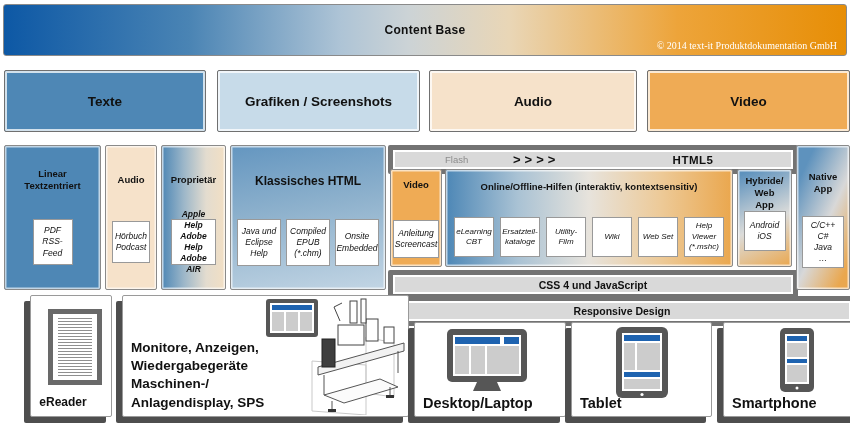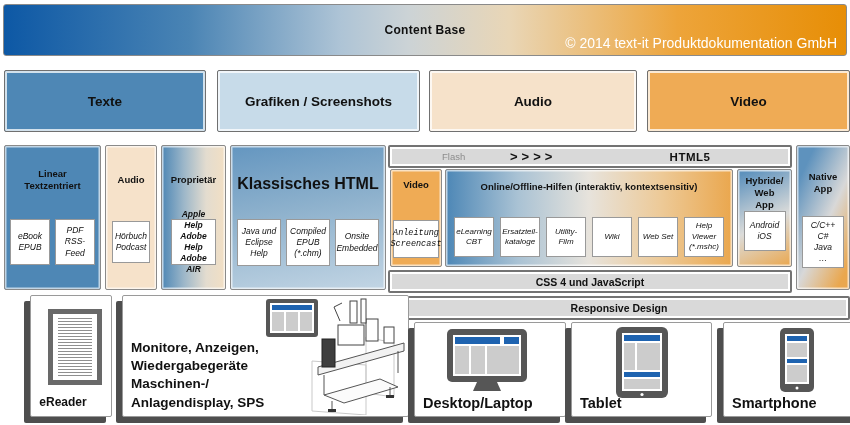--- a/index.html
+++ b/index.html
@@ -4,21 +4,21 @@
 <style>
   html,body{margin:0;padding:0;background:#fff;}
   .stage{position:relative;width:850px;height:425px;background:#fff;overflow:hidden;
          font-family:"Liberation Sans",sans-serif;color:#111;}
 
   
   .header{position:absolute;left:3px;top:4px;width:842px;height:50px;border:1px solid #8a8a8a;border-radius:3px;
           background:linear-gradient(90deg,#0d58a5 0%,#4a84b4 22%,#aec4d6 40%,#ccd3d6 48%,#e9d6b6 60%,#eda43a 80%,#e78e06 100%);}
   .header-title{position:absolute;left:0;right:0;top:0;bottom:0;display:flex;align-items:center;justify-content:center;
                 font-size:12px;font-weight:bold;letter-spacing:.3px;}
-  .header-copyright{position:absolute;right:9px;bottom:4px;color:#fff;font-size:14px;}
+  .header-copyright{position:absolute;right:9px;bottom:4px;color:#fff;font-size:10px;font-family:Liberation Serif, serif;}
 
   
   .ct-box{position:absolute;top:70px;height:60px;border:1px solid #707070;border-radius:2px;
           box-shadow:inset 0 0 0 2px rgba(255,255,255,.75);
           display:flex;align-items:center;justify-content:center;font-weight:bold;font-size:13.5px;}
   .ct-texte{left:4px;width:200px;background:#4e87b5;}
   .ct-grafiken{left:217px;width:201px;background:#c7dbe9;}
   .ct-audio{left:429px;width:206px;background:#f6e2ca;}
   .ct-video{left:647px;width:201px;background:#efab55;}
 
@@ -41,37 +41,37 @@
   .col-haudio .wbox{width:38px;height:42px;}
 
   .col-prop{left:161px;top:145px;width:63px;height:143px;
             background:linear-gradient(90deg,#4e87b5 0%,#9db7c9 35%,#e3dccf 70%,#f2dfc4 100%);}
   .col-prop .col-title{margin-top:28px;}
   .col-prop .boxes{margin-bottom:24px;}
   .col-prop .wbox{width:45px;height:46px;font-weight:bold;}
 
   .col-klass{left:230px;top:145px;width:154px;height:143px;
              background:linear-gradient(170deg,#6496c0 0%,#8fb2cd 45%,#c2d5e4 100%);}
-  .col-klass .col-title{margin-top:28px;font-size:16px;}
+  .col-klass .col-title{margin-top:28px;font-size:12px;}
   .col-klass .boxes{margin-bottom:23px;}
   .col-klass .wbox{width:44px;height:47px;}
 
   
-  .gray-bar{position:absolute;background:#d9d9d9;border:2px solid #737373;border-radius:2px;
+  .gray-bar{position:absolute;background:#d9d9d9;border:5px solid #737373;border-radius:2px;
             box-shadow:inset 0 0 0 2px #fff;}
   .flash-bar{left:388px;top:145px;width:400px;height:19px;}
   .flash-label{position:absolute;left:52px;top:0;bottom:0;display:flex;align-items:center;color:#8c8c8c;font-size:9.5px;}
   .flash-arrows{position:absolute;left:120px;top:0;bottom:0;display:flex;align-items:center;
                 font-weight:bold;font-size:13px;letter-spacing:4px;}
   .html5-label{position:absolute;left:200px;width:200px;top:0;bottom:0;display:flex;align-items:center;justify-content:center;
                font-weight:bold;font-size:11.5px;letter-spacing:.5px;}
 
   .video-col{left:390px;top:169px;width:50px;height:96px;background:#efab55;}
   .video-col .col-title{margin-top:9px;}
-  .video-col .boxes{margin-bottom:8px;font-family:Liberation Mono, monospace;}
+  .video-col .boxes{margin-bottom:8px;}
   .video-col .wbox{width:46px;height:38px;}
 
   .online-col{left:445px;top:169px;width:286px;height:96px;
               background:linear-gradient(90deg,#4d87b6 0%,#a9c2d4 25%,#e7e3dc 50%,#edca98 75%,#eaa74e 100%);}
   .online-col .col-title{margin-top:11px;}
   .online-col .boxes{margin-bottom:9px;gap:6px;}
   .online-col .wbox{width:40px;height:40px;font-size:8px;}
 
   .hybride-col{left:737px;top:169px;width:53px;height:96px;
                background:linear-gradient(155deg,#5e92bd 5%,#dcdcda 55%,#eaa74e 100%);}
@@ -125,22 +125,20 @@
 
   <div class="ct-box ct-texte">Texte</div>
   <div class="ct-box ct-grafiken">Grafiken / Screenshots</div>
   <div class="ct-box ct-audio">Audio</div>
   <div class="ct-box ct-video">Video</div>
 
   <div class="col col-linear">
     <div class="col-title">Linear
 Textzentriert</div>
     <div class="boxes">
-      <div class="wbox">eBook
-EPUB</div>
       <div class="wbox">PDF
 RSS-Feed</div>
     </div>
   </div>
 
   <div class="col col-haudio">
     <div class="col-title">Audio</div>
     <div class="boxes">
       <div class="wbox">Hörbuch
 Podcast</div>

